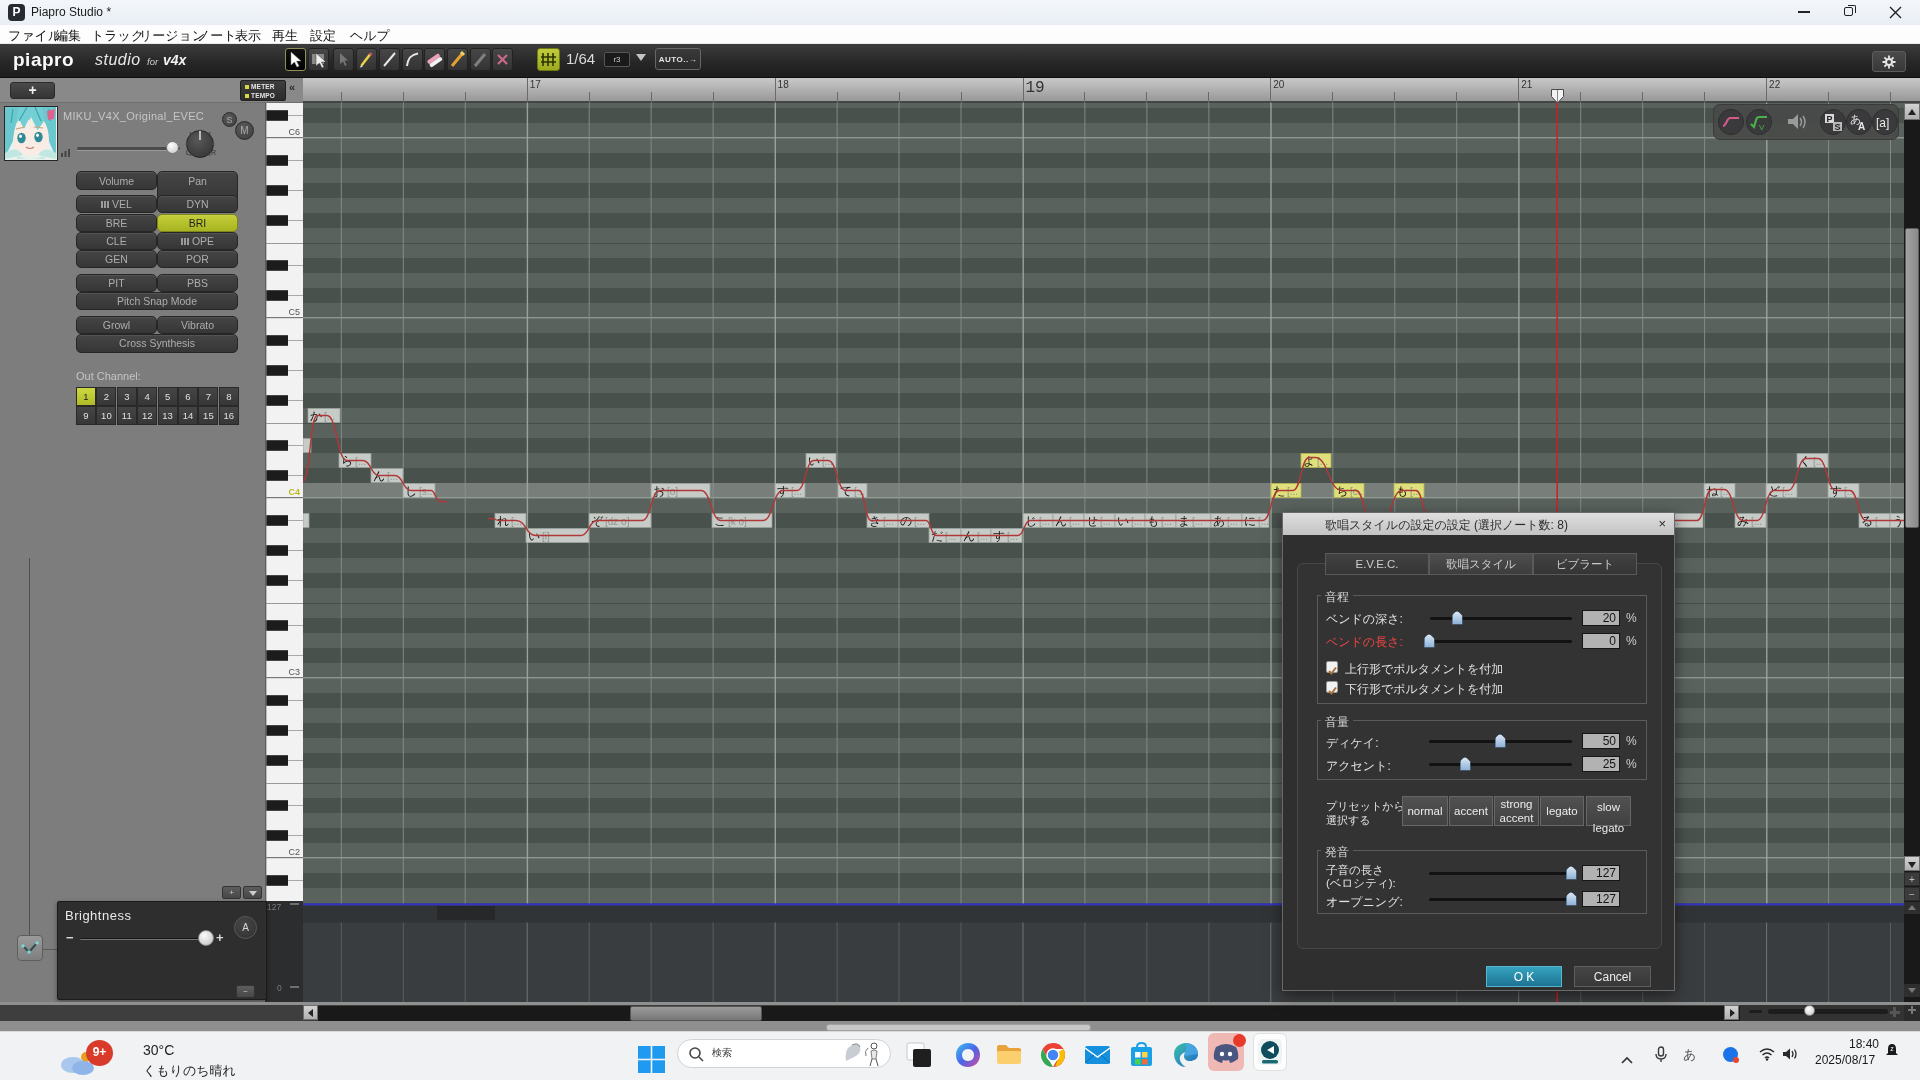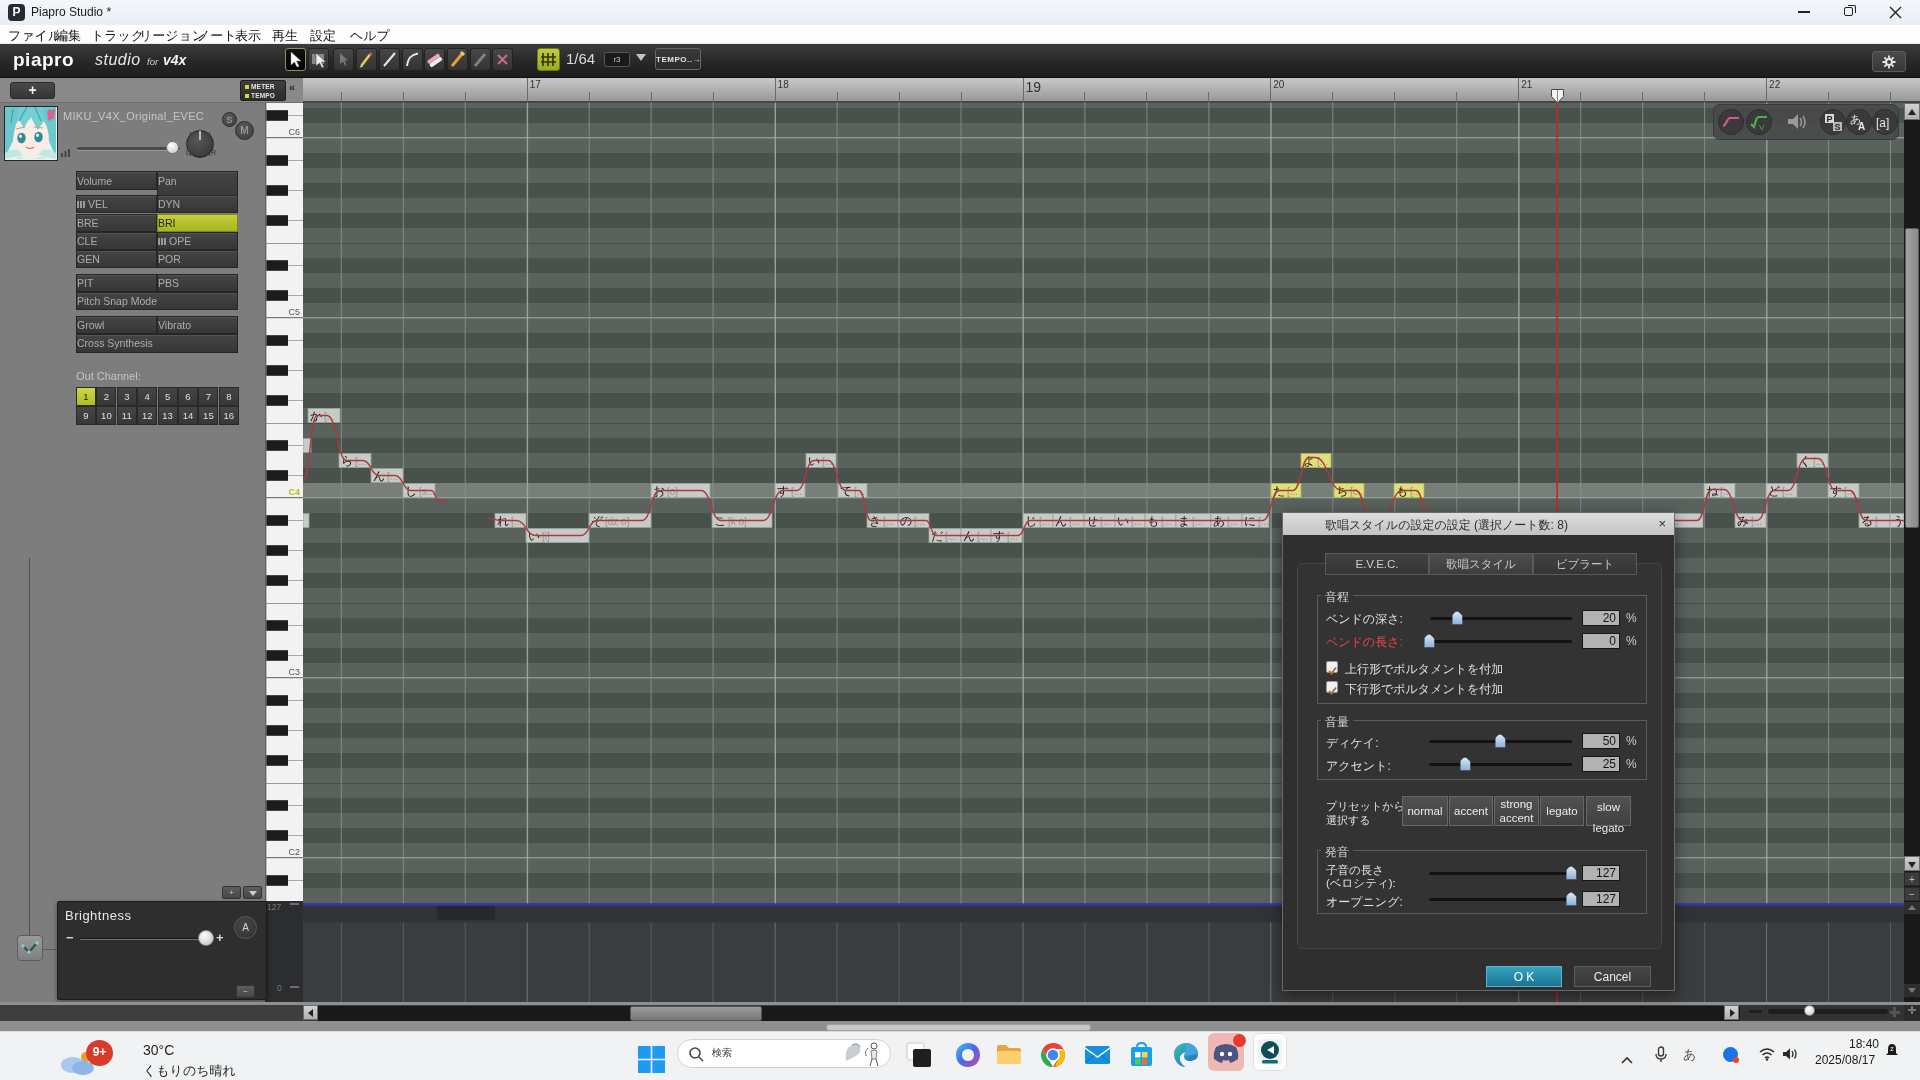--- a/index.html
+++ b/index.html
@@ -28,21 +28,21 @@
 #mtbtn i { display:inline-block; width:4px; height:4px; background:#d8d840; margin-right:2px; }
 #collapse { left:289px; top:81px; font-size:11px; color:#2a2a2a; font-weight:bold; }
 .avatar { left:4px; top:106px; width:54px; height:55px; border:1.5px solid #262626; background:#e9f2ec; }
 #trackname { left:63px; top:110px; font-size:11px; color:#c6c6c6; letter-spacing:0.3px; }
 .smc { border-radius:50%; background:radial-gradient(circle at 40% 35%,#5c5c5c,#3b3b3b); border:1px solid #2b2b2b; color:#a9a9a9; text-align:center; }
 #volline { left:77px; top:147px; width:103px; height:3px; background:#4b4b4b; border-radius:2px; box-shadow:0 1px 0 #999; }
 #volknob { left:166px; top:141px; width:13px; height:13px; border-radius:50%; background:radial-gradient(circle at 38% 32%,#ffffff,#c2c2c2); border:1px solid #7a7a7a; }
 #panknob { left:186px; top:130px; width:28px; height:28px; border-radius:50%; background:radial-gradient(circle at 42% 35%,#585858,#313131); border:1px solid #242424; }
 #panptr { left:199px; top:131px; width:2px; height:9px; background:#bdbdbd; }
 .panlbl { top:149px; font-size:7px; color:#2e2e2e; }
-.btn { background:linear-gradient(#454545,#363636); border:1px solid #262626; border-radius:0; color:#adadad; font-size:10.5px; text-align:left; box-shadow:inset 0 1px 0 rgba(255,255,255,0.08); }
+.btn { background:linear-gradient(#454545,#363636); border:1px solid #262626; border-radius:5px; color:#adadad; font-size:10.5px; text-align:center; box-shadow:inset 0 1px 0 rgba(255,255,255,0.08); }
 .btn.yel { background:linear-gradient(#c3ce3a,#a9b422); border:1px solid #7f8718; color:#1e1e1e; }
 .bico { display:inline-block; width:8px; height:7px; margin-right:3px; background:
   linear-gradient(to right,#9a9a9a 0 2px,transparent 2px 3px,#9a9a9a 3px 5px,transparent 5px 6px,#9a9a9a 6px 8px); }
 #outlbl { left:76px; top:370px; font-size:11px; color:#c4c4c4; }
 .och { width:20px; height:19px; background:linear-gradient(#454545,#373737); border:1px solid #292929; color:#e0e0e0; font-size:9.5px; text-align:center; line-height:18px; }
 .och.yel { background:linear-gradient(#ccd741,#b0bb27); color:#1b1b1b; }
 
 
 #bpanel { left:57px; top:901px; width:210px; height:99px; background:#2e2e2e; border:1px solid #1b1b1b; border-radius:2px; box-shadow:0 2px 5px rgba(0,0,0,0.4); }
 #bpanel .t { left:7px; top:6px; font-size:13px; color:#e9e9e9; letter-spacing:0.5px; }
@@ -424,21 +424,21 @@
 <div class="abs" style="left:264.7px;top:1px;font-size:10px;color:#333;text-align:right;">17</div>
 <div class="abs" style="left:323.7px;top:14px;width:1px;height:11px;background:#6a6a6a;"></div>
 <div class="abs" style="left:385.6px;top:14px;width:1px;height:11px;background:#6a6a6a;"></div>
 <div class="abs" style="left:447.6px;top:14px;width:1px;height:11px;background:#6a6a6a;"></div>
 <div class="abs" style="left:509.6px;top:0;width:1px;height:25px;background:#6a6a6a;"></div>
 <div class="abs" style="left:512.6px;top:1px;font-size:10px;color:#333;">18</div>
 <div class="abs" style="left:571.6px;top:14px;width:1px;height:11px;background:#6a6a6a;"></div>
 <div class="abs" style="left:633.5px;top:14px;width:1px;height:11px;background:#6a6a6a;"></div>
 <div class="abs" style="left:695.5px;top:14px;width:1px;height:11px;background:#6a6a6a;"></div>
 <div class="abs" style="left:757.5px;top:0;width:1px;height:25px;background:#6a6a6a;"></div>
-<div class="abs" style="left:760.5px;top:1px;font-size:14px;color:#333;">19</div>
+<div class="abs" style="left:760.5px;top:1px;font-size:16px;color:#333;font-family:Liberation Mono, monospace;">19</div>
 <div class="abs" style="left:819.4px;top:14px;width:1px;height:11px;background:#6a6a6a;"></div>
 <div class="abs" style="left:881.4px;top:14px;width:1px;height:11px;background:#6a6a6a;"></div>
 <div class="abs" style="left:943.4px;top:14px;width:1px;height:11px;background:#6a6a6a;"></div>
 <div class="abs" style="left:1005.3px;top:0;width:1px;height:25px;background:#6a6a6a;"></div>
 <div class="abs" style="left:1008.3px;top:1px;font-size:10px;color:#333;">20</div>
 <div class="abs" style="left:1067.3px;top:14px;width:1px;height:11px;background:#6a6a6a;"></div>
 <div class="abs" style="left:1129.3px;top:14px;width:1px;height:11px;background:#6a6a6a;"></div>
 <div class="abs" style="left:1191.2px;top:14px;width:1px;height:11px;background:#6a6a6a;"></div>
 <div class="abs" style="left:1253.2px;top:0;width:1px;height:25px;background:#6a6a6a;"></div>
 <div class="abs" style="left:1256.2px;top:1px;font-size:10px;color:#333;">21</div>
@@ -517,21 +517,21 @@
       </svg></div>
 <div class="tbtn abs" style="left:492px;"><svg width="19" height="21">
         <path d="M5 6 L14 15 M14 6 L5 15" stroke="#c86a8a" stroke-width="2.2"></path>
       </svg></div>
 <div class="abs" style="left:537px;top:48px;width:23px;height:23px;border-radius:3px;background:linear-gradient(#c0cc3e,#9daa1e);border:1px solid #6f7a12;"><svg width="21" height="21">
         <path d="M5 4 V17 M10 4 V17 M15 4 V17 M3 8 H18 M3 13 H18" stroke="#2e3404" stroke-width="1.6"></path>
       </svg></div>
 <div class="abs" style="left:566px;top:50px;font-size:15px;color:#dcdcdc;text-align:right;">1/64</div>
 <div class="abs" style="left:604px;top:52px;width:26px;height:15px;background:#1a1a1a;border:1px solid #555;border-radius:2px;color:#ccc;font-size:8px;text-align:center;line-height:14px;">r3</div>
 <div class="abs" style="left:636px;top:54px;width:0;height:0;border-left:5px solid transparent;border-right:5px solid transparent;border-top:7px solid #c4c4c4;"></div>
-<div class="abs" style="left:655px;top:48px;width:46px;height:22px;background:linear-gradient(#3a3a3a,#2a2a2a);border:1px solid #666;border-radius:3px;color:#e5e5e5;font-size:8px;font-weight:bold;text-align:center;line-height:21px;letter-spacing:0.5px;">TEMPO..→</div>
+<div class="abs" style="left:655px;top:48px;width:46px;height:22px;background:linear-gradient(#3a3a3a,#2a2a2a);border:1px solid #666;border-radius:3px;color:#e5e5e5;font-size:8px;font-weight:bold;text-align:center;line-height:21px;letter-spacing:0.5px;">AUTO..→</div>
 <div class="gear abs"><svg width="14" height="14" style="margin-top:3px;">
         <circle cx="7" cy="7" r="3" fill="none" stroke="#e8e8e8" stroke-width="2"></circle>
         <g stroke="#e8e8e8" stroke-width="1.8">
           <path d="M7 0.5 V3 M7 11 V13.5 M0.5 7 H3 M11 7 H13.5 M2.4 2.4 L4.2 4.2 M9.8 9.8 L11.6 11.6 M11.6 2.4 L9.8 4.2 M4.2 9.8 L2.4 11.6"></path>
         </g>
       </svg></div>
 
 <div id="lpanel" class="abs"></div>
 <div id="topstrip" class="abs"></div>
 <div id="plusbtn" class="abs">+</div>

